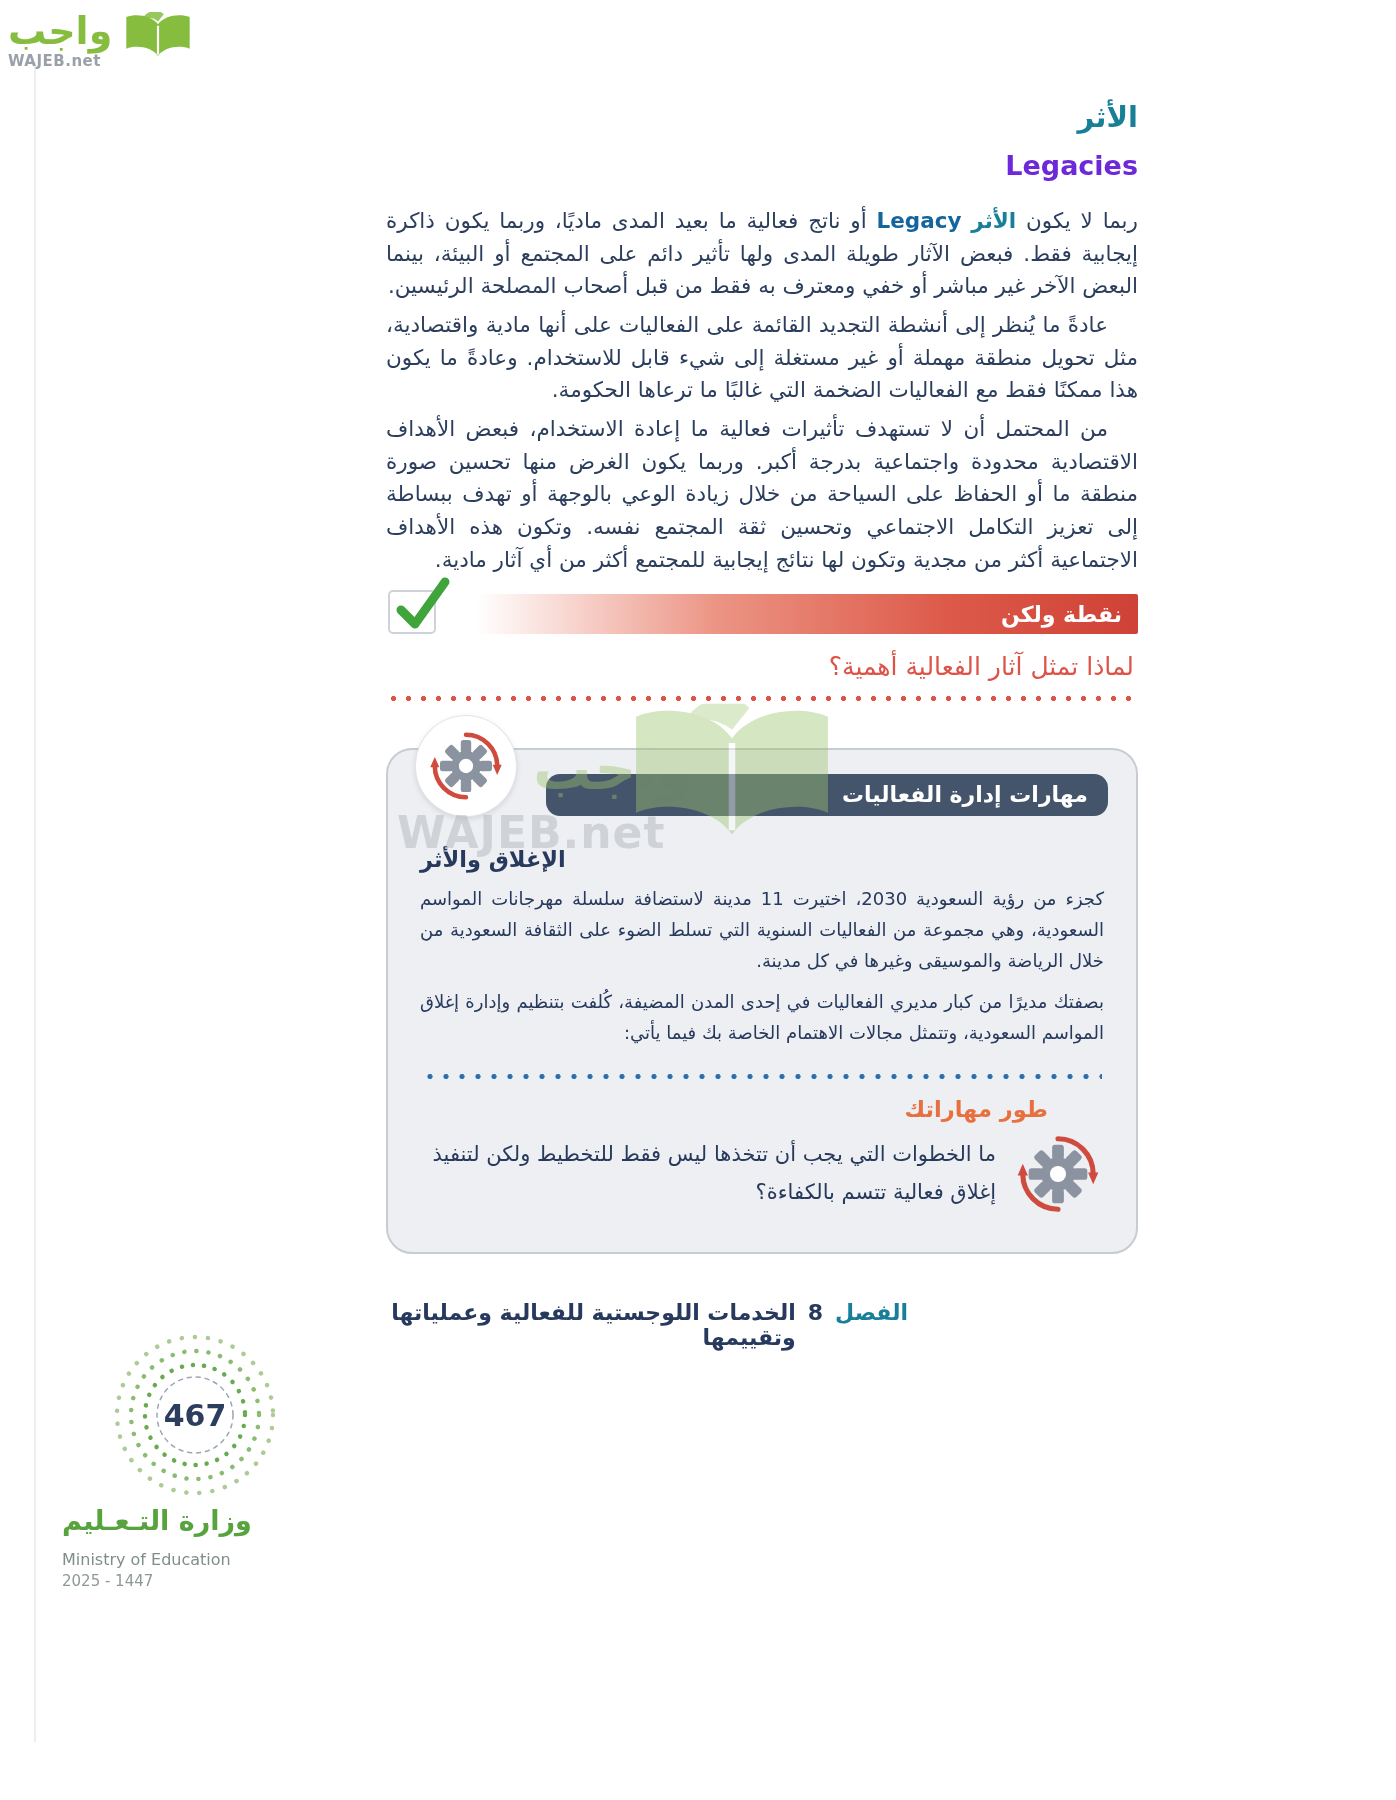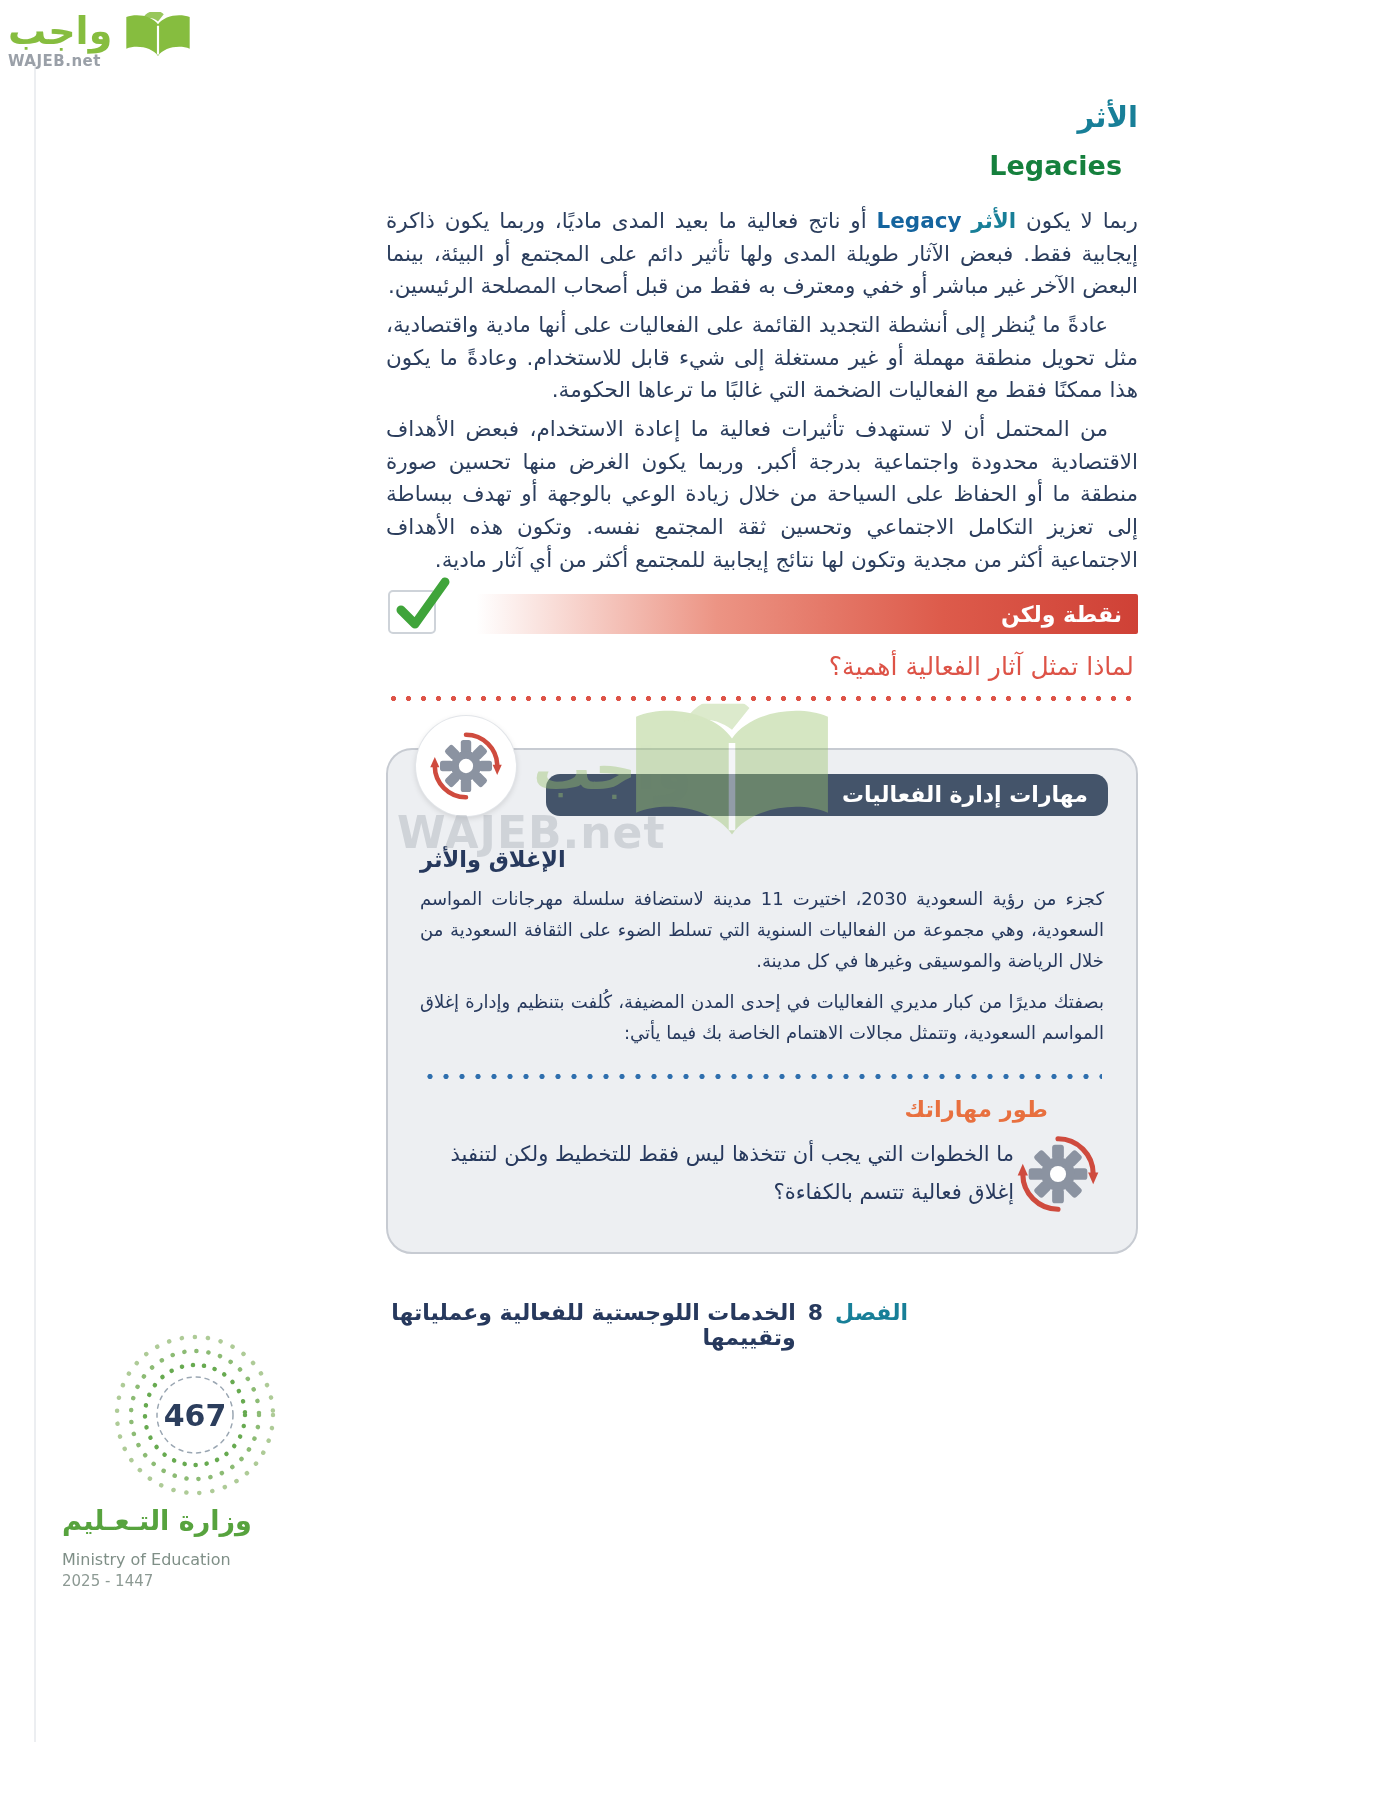--- a/index.html
+++ b/index.html
@@ -13,21 +13,21 @@
   
   .brand-logo { position:absolute; top:12px; left:8px; display:flex; align-items:flex-start; gap:10px; }
   .brand-text { text-align:left; }
   .brand-ar { font-size:38px; font-weight:bold; color:#86bd3f; line-height:1.05; }
   .brand-net { font-size:15px; font-weight:bold; color:#9aa0a8; letter-spacing:.5px; }
   .brand-book { width:72px; height:52px; color:#86bd3f; }
 
   
   .main { position:absolute; top:100px; right:258px; width:752px; direction:rtl; }
   .h-ar { font-size:29px; font-weight:bold; color:#187f98; margin:0 0 16px; }
-  .h-en { font-size:27px; font-weight:bold; color:#15803d; margin:0 16px 24px; direction:ltr; text-align:right; }
+  .h-en { font-size:27px; font-weight:bold; color:#6d28d9; margin:0 0 24px; direction:ltr; text-align:right; }
   .para { font-size:21.5px; line-height:1.52; text-align:justify; margin:0 0 6px; }
   .para.indent { text-indent:30px; }
   .term-ar { color:#187f98; font-weight:bold; }
   .term-en { color:#14649e; font-weight:bold; }
 
   
   .checkpoint {
     position:relative; height:40px; margin-top:18px;
     background:linear-gradient(to left, #cf4136 0%, #dd5b4b 26%, #ec9484 56%, rgba(255,255,255,0) 88%);
     display:flex; align-items:center; border-radius:2px;
@@ -60,21 +60,21 @@
   }
   .skills-subtitle { font-size:22.5px; font-weight:bold; color:#27395d; margin:30px 4px 12px; text-align:left; }
   .skills-para { font-size:18px; line-height:1.72; text-align:justify; color:#27395d; margin:0 4px 10px; }
   .skills-bullets { list-style:none; margin:2px 8px 0; padding:0; }
   .skills-bullets li {
     position:relative; padding-right:28px; font-size:21px; line-height:1.7;
     text-align:justify; color:#27395d; margin-bottom:6px;
   }
   .skills-bullets li::before { content:"•"; position:absolute; right:2px; top:-2px; font-size:26px; color:#27395d; }
   .develop-title { color:#e8703f; font-weight:bold; font-size:22.5px; text-align:right; margin:0 60px 14px 0; }
-  .develop-row { display:flex; align-items:flex-start; padding:0 6px; }
+  .develop-row { display:flex; align-items:flex-start; gap:18px; padding:0 6px; }
   .develop-gear { width:88px; height:88px; flex:none; margin-top:-6px; }
   .develop-question { flex:1; font-size:21px; line-height:1.8; color:#27395d; text-align:right; }
 
   
   .chapter-footer { display:flex; align-items:baseline; gap:12px; margin:46px 230px 0 0; font-weight:bold; font-size:22px; }
   .chap-label { color:#187f98; }
   .chap-num, .chap-title { color:#27395d; }
 
   
   .page-num-motif { position:absolute; left:45px; top:1325px; }

